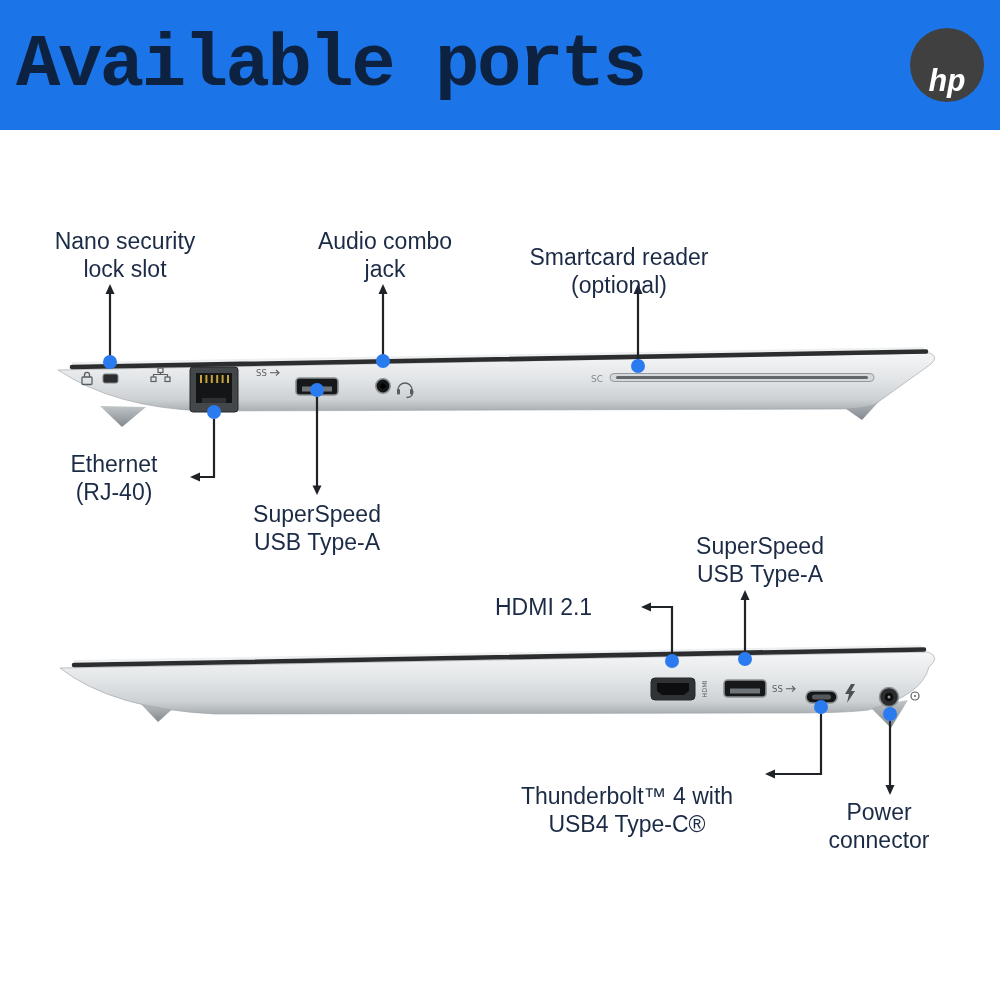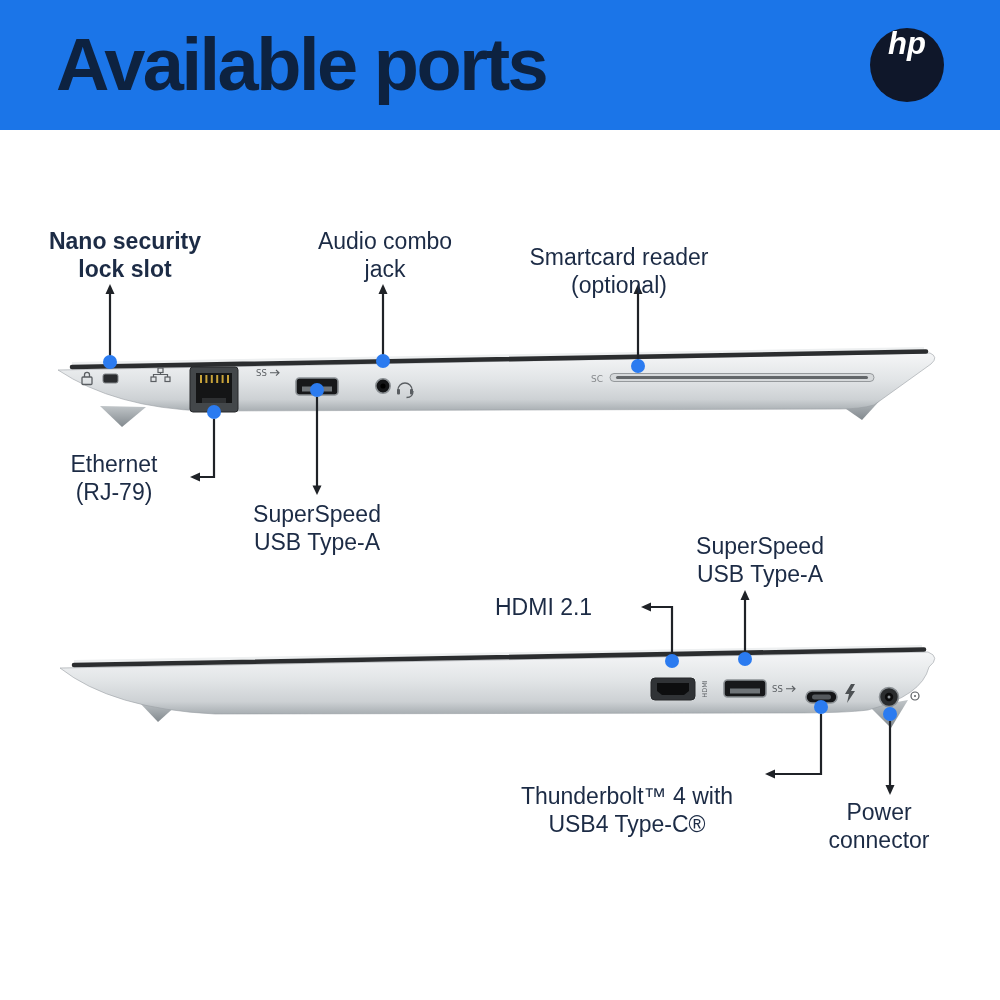--- a/index.html
+++ b/index.html
@@ -3,29 +3,29 @@
 <meta charset="utf-8">
 <style>
   html,body { margin:0; padding:0; background:#ffffff; }
   .canvas {
     position:relative; width:1000px; height:1000px; background:#ffffff;
     font-family:"Liberation Sans","DejaVu Sans",sans-serif; overflow:hidden;
   }
   .header {
     position:absolute; left:0; top:0; width:1000px; height:130px;
     background:#1b75e8; display:flex; align-items:center;
-    justify-content:space-between; padding:0 56px; box-sizing:border-box;
+    justify-content:space-between; padding:0 16px; box-sizing:border-box;font-family:Liberation Mono, monospace;
   }
   .title {
     margin:0; font-size:74px; font-weight:700; letter-spacing:-2.5px;
     color:#0d2240; line-height:1;
   }
   .hp-logo {
-    width:74px; height:74px; border-radius:50%; background:#0f172a;
-    display:flex; align-items:flex-start; justify-content:center; flex:0 0 auto;
+    width:74px; height:74px; border-radius:50%; background:#404040;
+    display:flex; align-items:flex-end; justify-content:center; flex:0 0 auto;
   }
   .hp-logo span {
     color:#ffffff; font-size:31px; font-weight:700; font-style:italic;
     transform:translateY(-2px);
   }
   .diagram { position:absolute; left:0; top:0; width:1000px; height:1000px; }
   svg.ports { position:absolute; left:0; top:0; }
   .callout {
     position:absolute; white-space:pre-line; text-align:center;
     font-size:23px; line-height:1.22; color:#1c2b45;
@@ -182,28 +182,28 @@
         <circle cx="638" cy="366" r="7"></circle>
         <circle cx="214" cy="412" r="7"></circle>
         <circle cx="317" cy="390" r="7"></circle>
         <circle cx="745" cy="659" r="7"></circle>
         <circle cx="672" cy="661" r="7"></circle>
         <circle cx="821" cy="707" r="7"></circle>
         <circle cx="890" cy="714" r="7"></circle>
       </g>
     </svg>
 
-    <div class="callout" style="left:15px;  top:227px; width:220px;font-weight:bold;">Nano security
+    <div class="callout" style="left:15px;  top:227px; width:220px;">Nano security
 lock slot</div>
     <div class="callout" style="left:285px; top:227px; width:200px;">Audio combo
 jack</div>
     <div class="callout" style="left:484px; top:227px; width:270px;margin-top:16px;">Smartcard reader
 (optional)</div>
     <div class="callout" style="left:40px;  top:450px; width:148px;">Ethernet
-(RJ-79)</div>
+(RJ-40)</div>
     <div class="callout" style="left:207px; top:500px; width:220px;">SuperSpeed
 USB Type-A</div>
     <div class="callout" style="left:650px; top:532px; width:220px;">SuperSpeed
 USB Type-A</div>
     <div class="callout right" style="left:495px; top:593px; width:140px;">HDMI 2.1</div>
     <div class="callout" style="left:495px; top:782px; width:264px;">Thunderbolt™ 4 with
 USB4 Type-C®</div>
     <div class="callout" style="left:796px; top:798px; width:166px;">Power
 connector</div>
 

